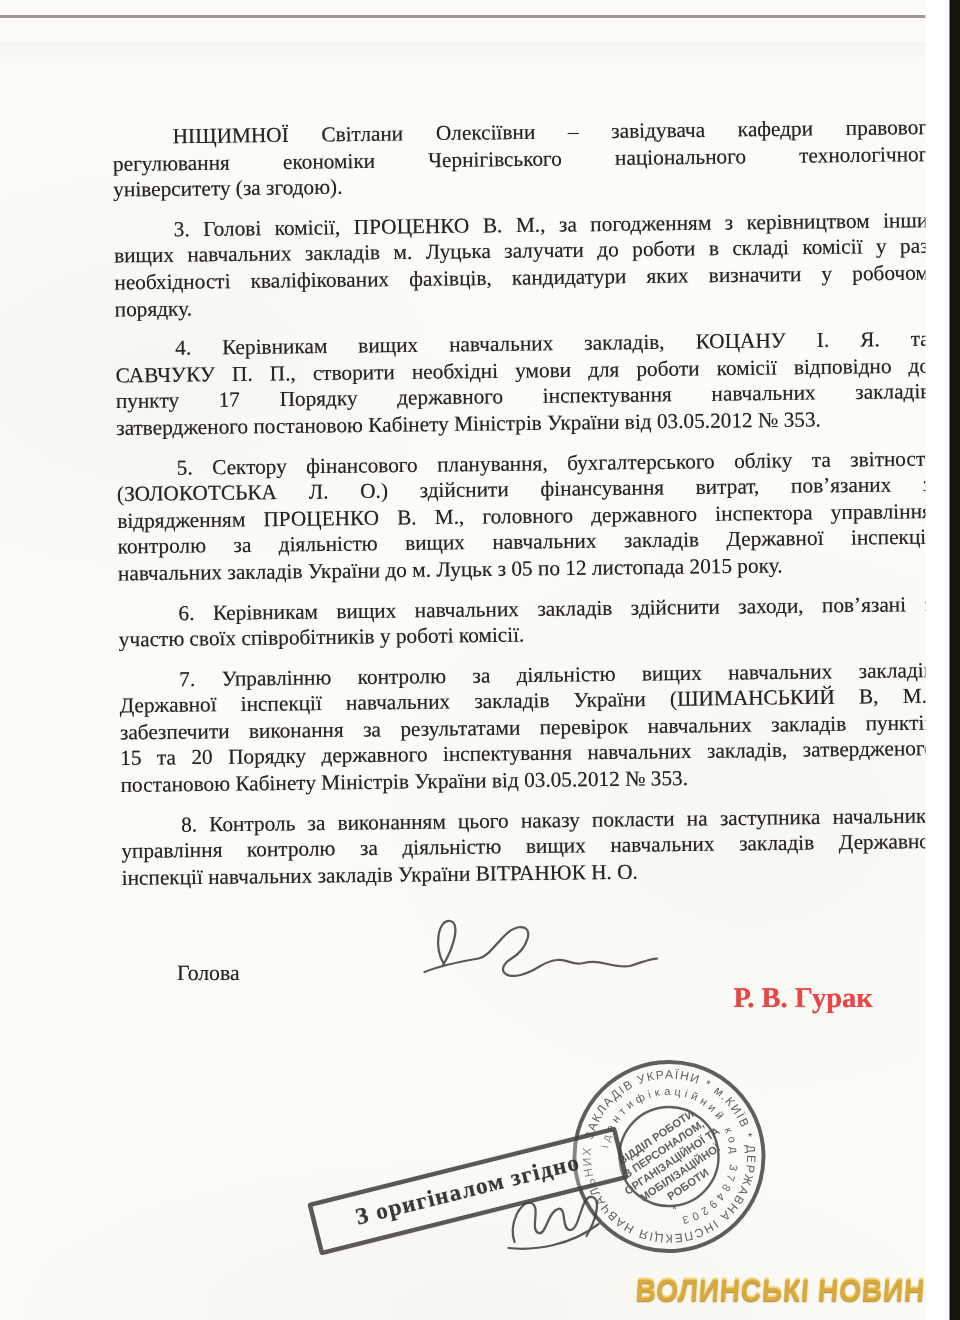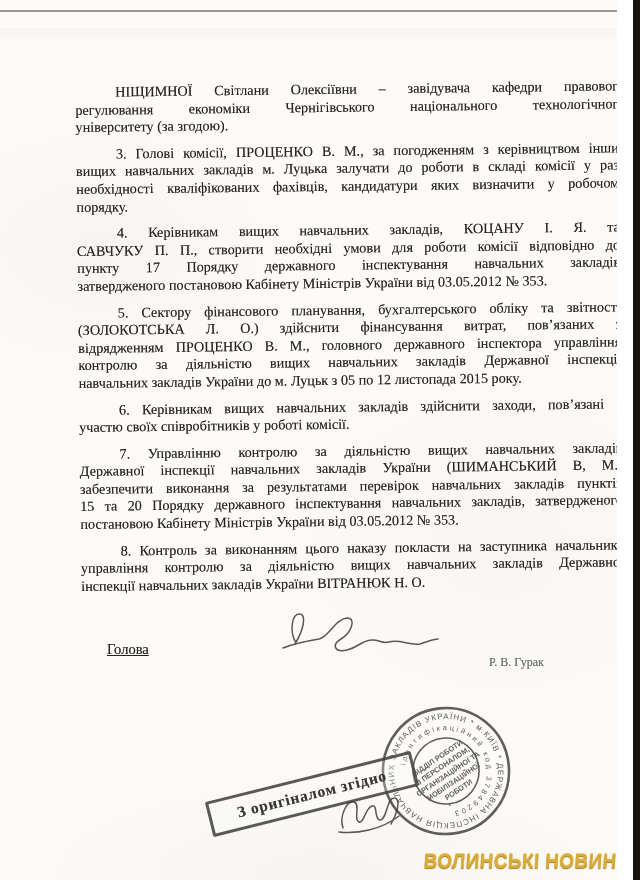--- a/index.html
+++ b/index.html
@@ -22,24 +22,24 @@
     position:absolute;left:75px;top:84px;width:543px;
     font-size:14.2px;line-height:17.6px;color:#262422;
     transform:rotate(-0.7deg);transform-origin:0 0;
     text-shadow:0 0 .5px rgba(45,42,40,.55);
   }
   .para{margin:0 0 9px 0;}
   .line{text-align:justify;text-align-last:justify;white-space:normal;}
   .line.first{text-indent:40px;}
   .line.last{text-align:left;text-align-last:left;}
 
-  .sig-title{position:absolute;left:107px;top:641px;font-size:14.5px;color:#262422;
-    text-shadow:0 0 .5px rgba(45,42,40,.5);text-decoration:underline;}
-  .sig-name{position:absolute;left:489px;top:655px;font-size:12px;color:#737373;
+  .sig-title{position:absolute;left:118px;top:641px;font-size:14.5px;color:#262422;
     text-shadow:0 0 .5px rgba(45,42,40,.5);}
+  .sig-name{position:absolute;left:489px;top:655px;font-size:19px;color:#ef4444;
+    text-shadow:0 0 .5px rgba(45,42,40,.5);font-weight:bold;}
 
   .sig-svg{position:absolute;}
   #sig-head{left:263px;top:603px;}
   #sig-stamp{left:333px;top:788px;}
 
   .cert-stamp{
     position:absolute;left:206px;top:776px;width:206px;height:30px;
     border:3px solid rgba(62,60,56,.85);border-radius:2px;
     transform:rotate(-14deg);
     display:flex;align-items:center;justify-content:center;

